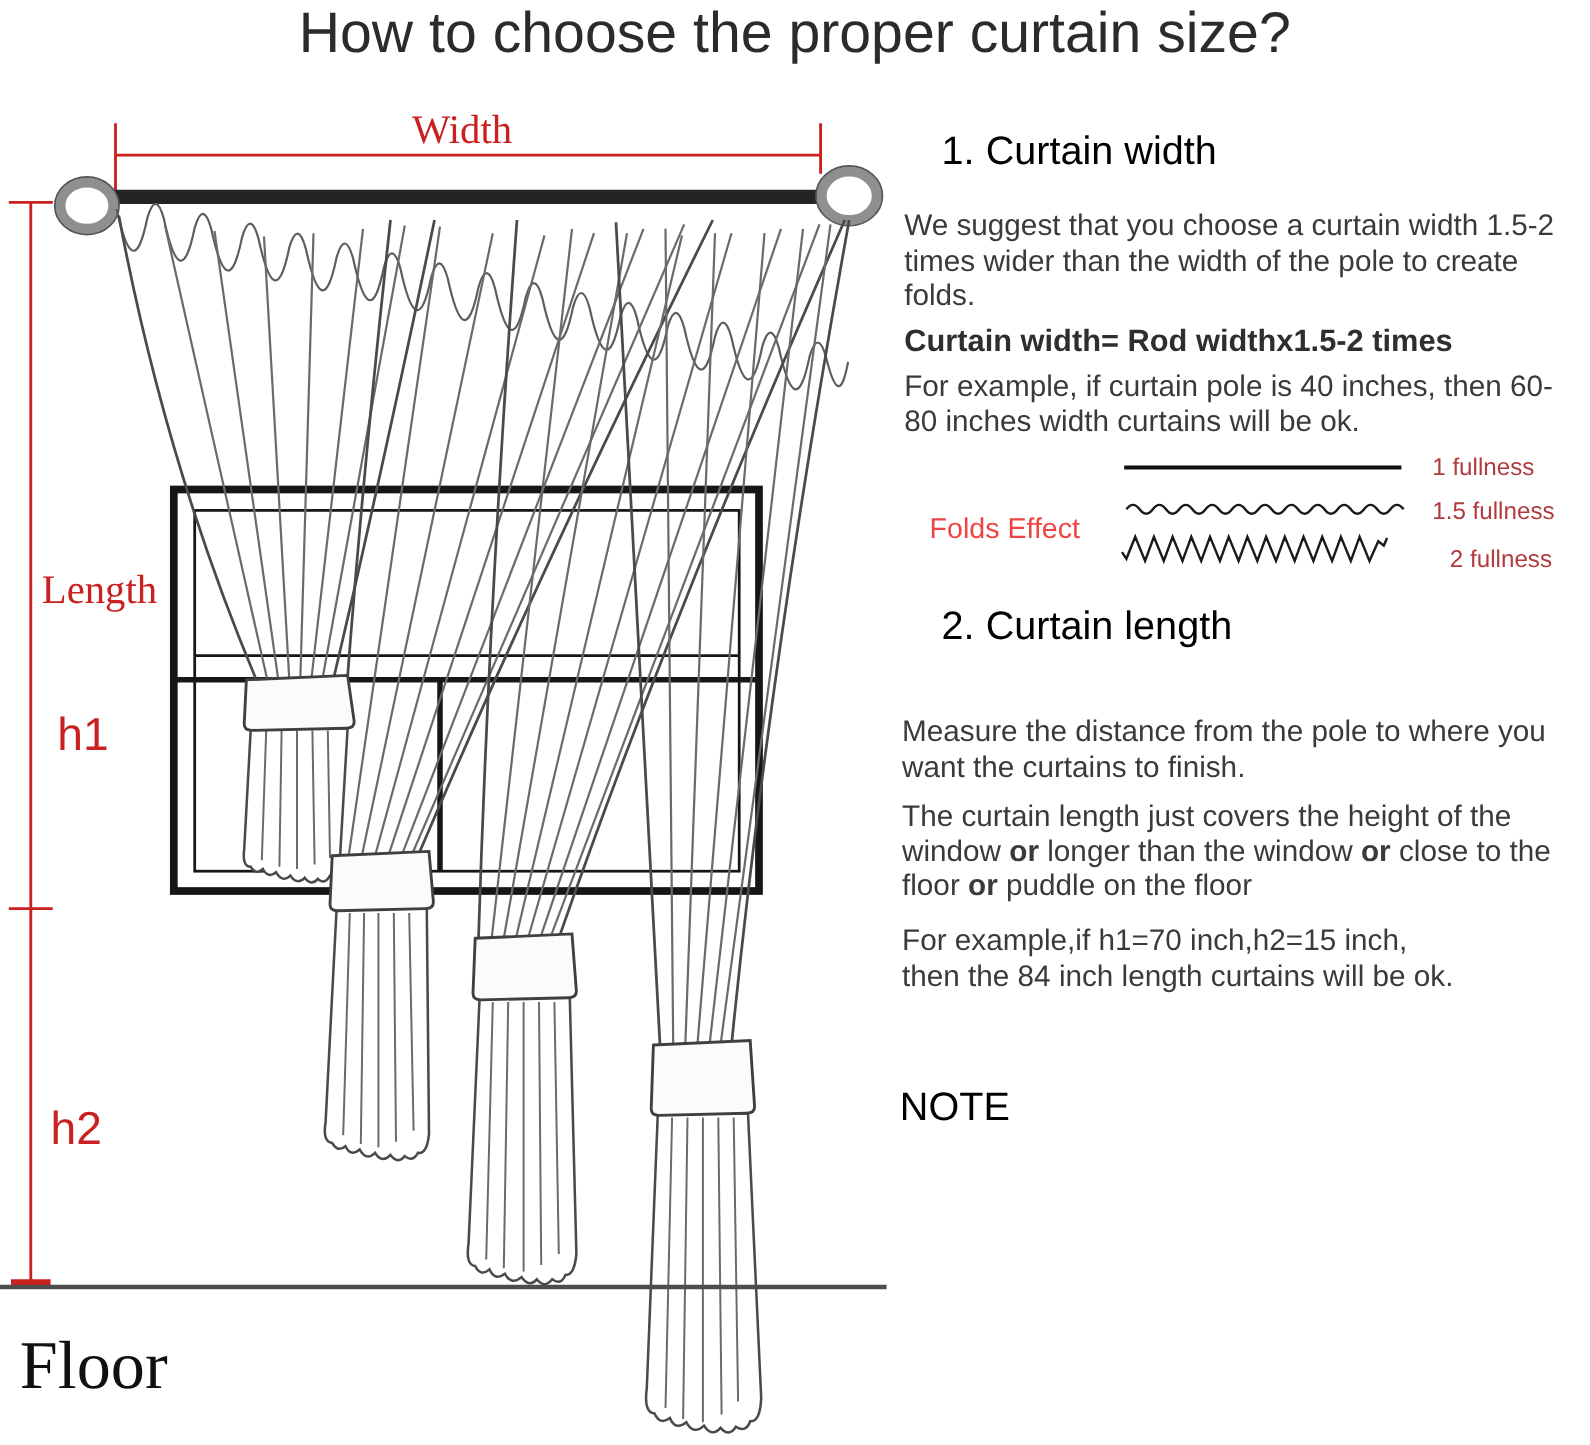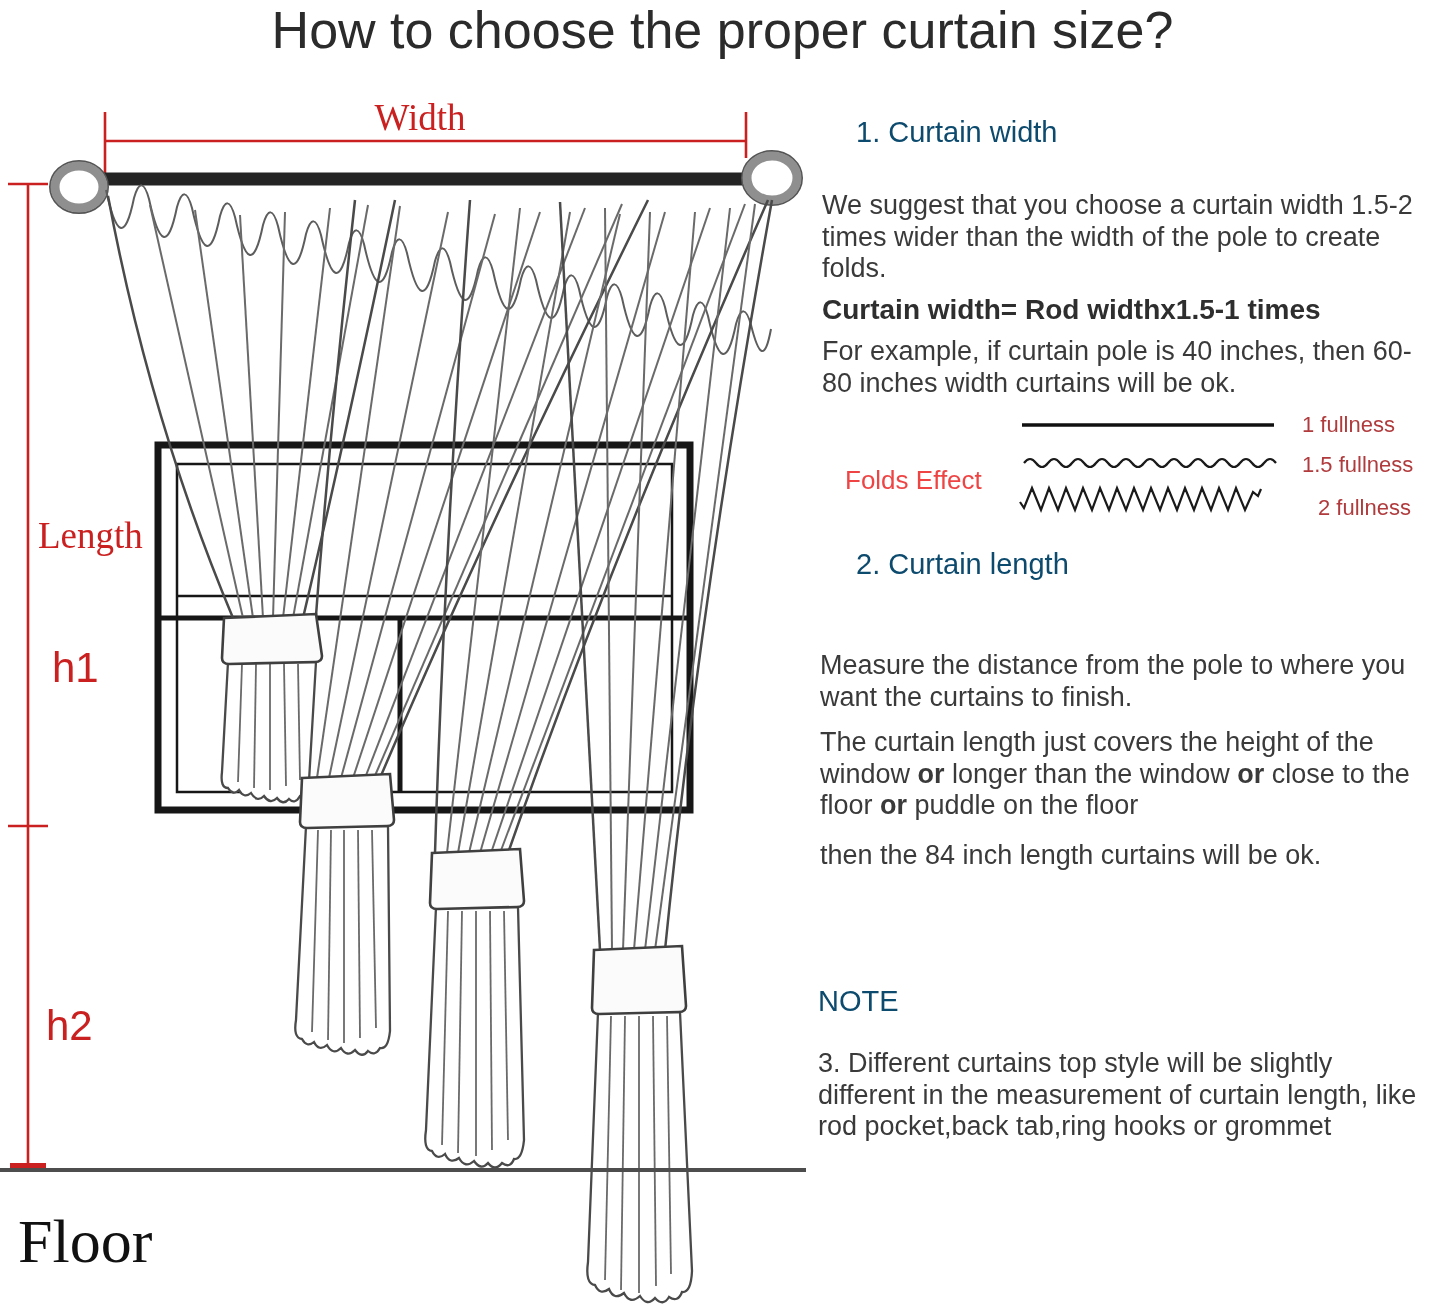--- a/index.html
+++ b/index.html
@@ -8,21 +8,21 @@
     font-family:"Liberation Sans","DejaVu Sans",sans-serif;
     overflow:hidden;color:#3a3a3a;
   }
   .abs{position:absolute;}
   #title{
     left:0;top:0;width:1445px;text-align:center;
     font-size:52px;letter-spacing:0px;color:#2b2b2b;font-weight:400;
     white-space:nowrap;
   }
   
-  .h-section{font-size:29px;color:#0c4a6e;font-weight:400;white-space:nowrap;}
+  .h-section{font-size:36px;color:#000000;font-weight:400;white-space:nowrap;}
   .body-p{font-size:27px;line-height:31.5px;color:#3a3a3a;}
   .formula{font-size:28px;font-weight:700;color:#2e2e2e;white-space:nowrap;}
   .line{display:block;}
   .note-item{margin:0 0 0 0;}
   .folds-label{font-size:26px;color:#ef4444;margin-top:15px;}
   .fullness{font-size:22px;color:#b13a3c;white-space:nowrap;}
   svg text{font-family:"Liberation Serif","DejaVu Serif",serif;}
   svg text.sans{font-family:"Liberation Sans","DejaVu Sans",sans-serif;}
 </style>
 </head>
@@ -176,21 +176,21 @@
 
   <line x1="0" y1="1170" x2="806" y2="1170" stroke="#4d4d4d" stroke-width="4"></line>
 
   <text x="18" y="1262" font-size="62" fill="#111111">Floor</text>
 </svg>
 
 <div class="abs h-section" style="left:856px;top:116px;">1. Curtain width</div>
 
 <div class="abs body-p" style="left:822px;top:190px;width:592px;">We suggest that you choose a curtain width 1.5-2 times wider than the width of the pole to create folds.</div>
 
-<div class="abs formula" style="left:822px;top:294px;">Curtain width= Rod widthx1.5-1 times</div>
+<div class="abs formula" style="left:822px;top:294px;">Curtain width= Rod widthx1.5-2 times</div>
 
 <div class="abs body-p" style="left:822px;top:336px;width:605px;">For example, if curtain pole is 40 inches, then 60-80 inches width curtains will be ok.</div>
 
 <div class="abs folds-label" style="left:845px;top:450px;">Folds Effect</div>
 
 <svg class="abs" style="left:1012px;top:400px;" width="280" height="140" viewBox="0 0 280 140">
   <line x1="10" y1="25" x2="262" y2="25" stroke="#101010" stroke-width="3.6"></line>
   <path fill="none" stroke="#1a1a1a" stroke-width="2.2" d="M12,63 q6,-8 12,0 t12,0 t12,0 t12,0 t12,0 t12,0 t12,0 t12,0 t12,0 t12,0 t12,0 t12,0 t12,0 t12,0 t12,0 t12,0 t12,0 t12,0 t12,0 t12,0 t12,0"></path>
   <path fill="none" stroke="#1a1a1a" stroke-width="2.2" d="M8,102 l4,6 l8,-20 l9,22 l8,-22 l9,22 l8,-22 l9,22 l8,-22 l9,22 l8,-22 l9,22 l8,-22 l9,22 l8,-22 l9,22 l8,-22 l9,22 l8,-22 l9,22 l8,-22 l9,22 l8,-22 l9,22 l8,-22 l9,22 l8,-22 l9,22 l8,-18 l5,4 l3,-7"></path>
 </svg>
@@ -199,20 +199,20 @@
 <div class="abs fullness" style="left:1302px;top:452px;">1.5 fullness</div>
 <div class="abs fullness" style="left:1302px;top:495px;margin-left:16px;">2 fullness</div>
 
 <div class="abs h-section" style="left:856px;top:548px;">2. Curtain length</div>
 
 <div class="abs body-p" style="left:820px;top:650px;width:600px;">Measure the distance from the pole to where you want the curtains to finish.</div>
 
 <div class="abs body-p" style="left:820px;top:727px;width:590px;"><span>The curtain length just covers the height of the window </span><span style="font-weight: 700;">or</span><span> longer than the window </span><span style="font-weight: 700;">or</span><span> close to the floor </span><span style="font-weight: 700;">or</span><span> puddle on the floor</span></div>
 
 <div class="abs body-p" style="left:820px;top:840px;width:620px;">
+  <span class="line">For example,if h1=70 inch,h2=15 inch,</span>
   <span class="line">then the 84 inch length curtains will be ok.</span>
 </div>
 
 <div class="abs h-section" style="left:818px;top:985px;">NOTE</div>
 
 <div class="abs body-p" style="left:818px;top:1048px;width:612px;">
-  <p class="note-item">3. Different curtains top style will be slightly different in the measurement of curtain length, like rod pocket,back tab,ring hooks or grommet</p>
 </div>
 
 </body></html>

